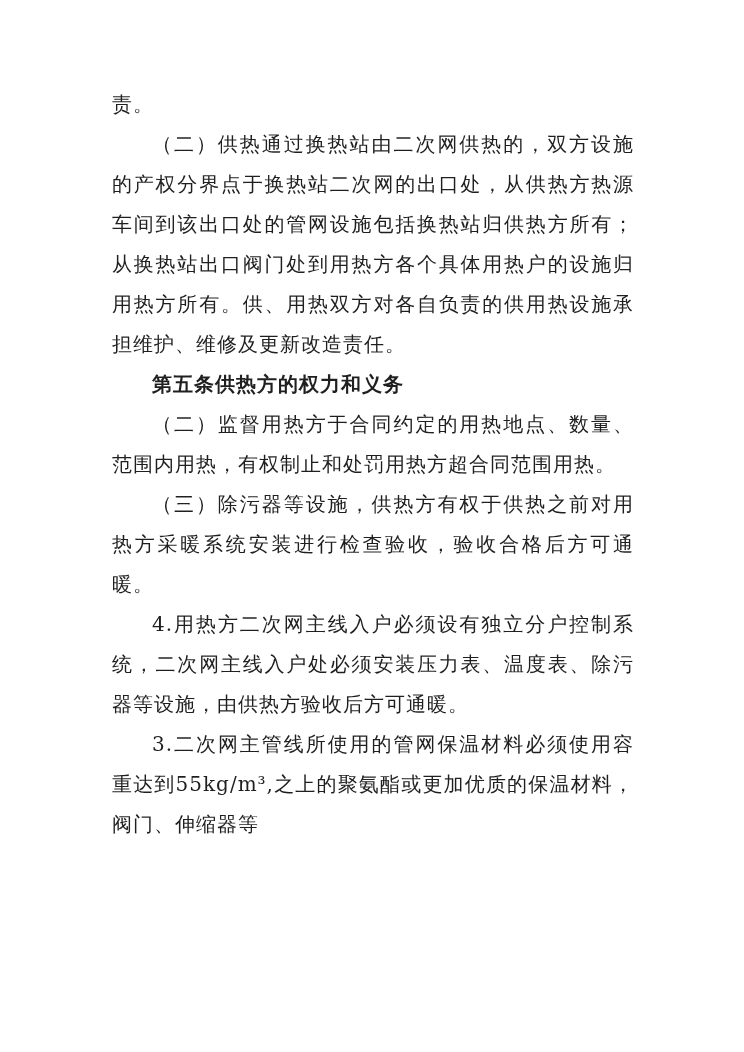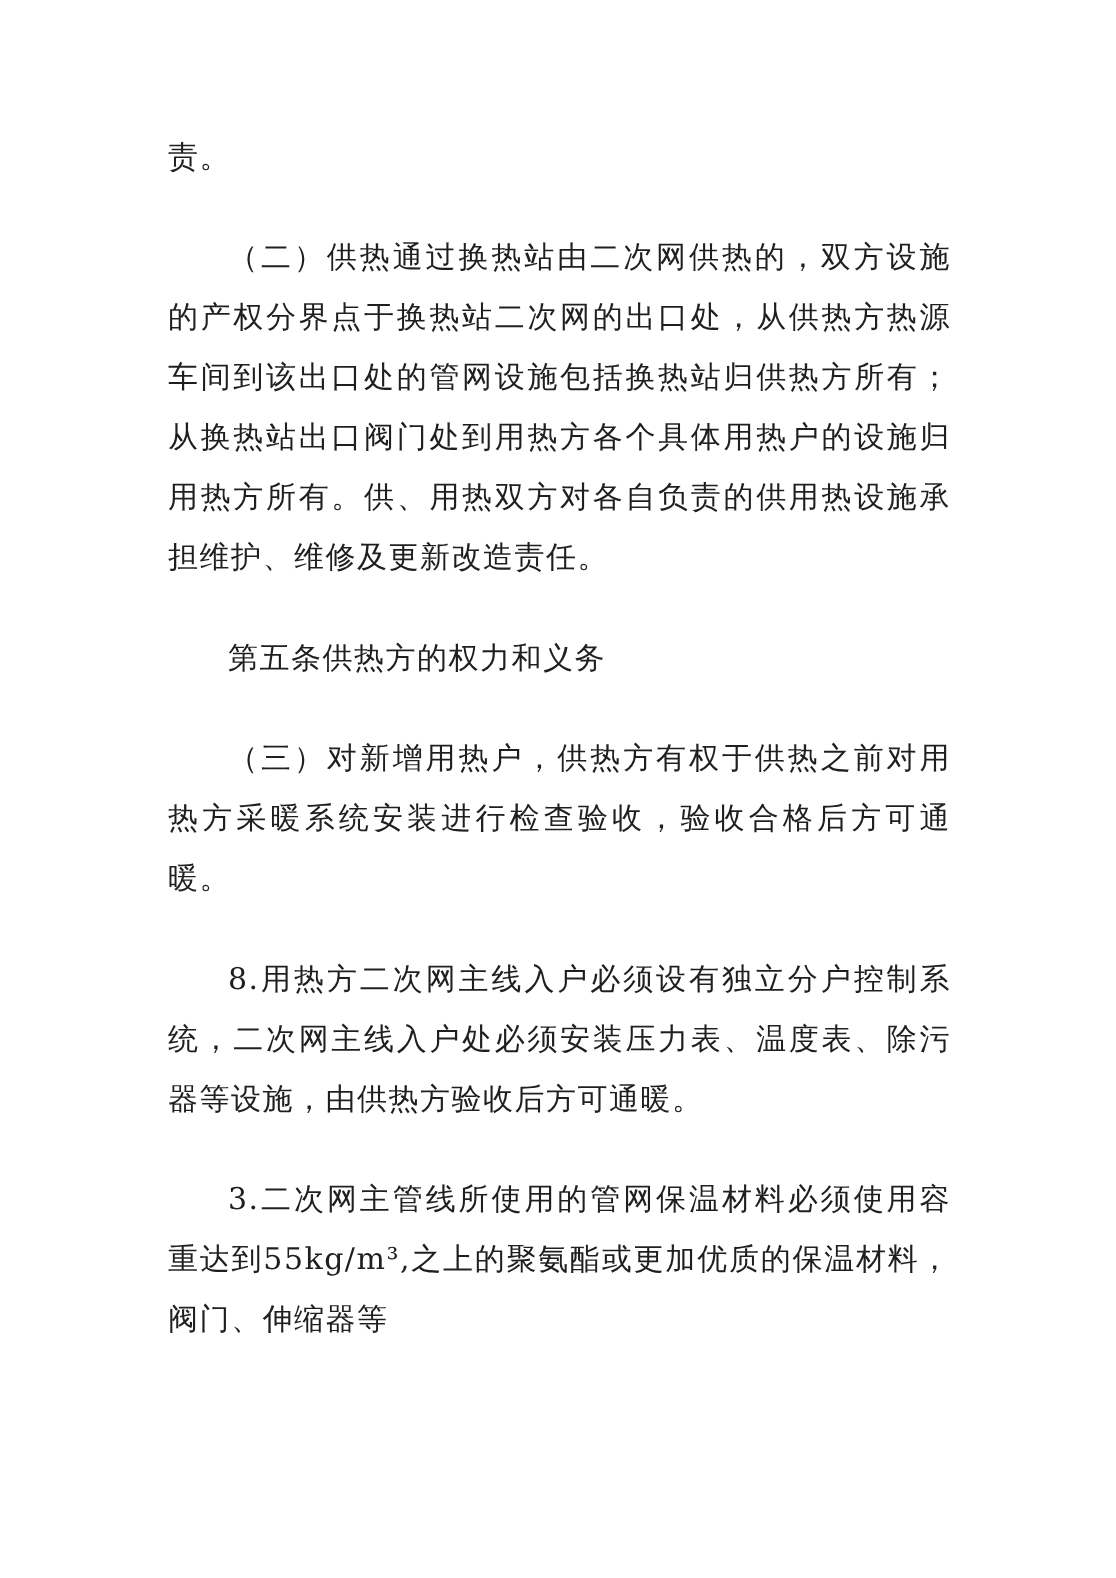--- a/index.html
+++ b/index.html
@@ -25,31 +25,31 @@
     line-height: 40px;
     letter-spacing: 1px;
     text-align: justify;
   }
   .content p {
     margin: 0;
     padding: 0;
   }
   .content p.indent {
     text-indent: 2em;
-    margin-top: 27px;
   }
   .content p.bold {
-    font-weight: normal;
+    font-weight: bold;
   }
 </style>
 </head>
 <body>
 
 <div class="page">
   <div class="content" id="paragraph-list">
       <p class="">责。</p>
       <p class="indent">（二）供热通过换热站由二次网供热的，双方设施的产权分界点于换热站二次网的出口处，从供热方热源车间到该出口处的管网设施包括换热站归供热方所有；从换热站出口阀门处到用热方各个具体用热户的设施归用热方所有。供、用热双方对各自负责的供用热设施承担维护、维修及更新改造责任。</p>
       <p class="indent bold">第五条供热方的权力和义务</p>
-      <p class="indent">（三）对新增用热户，供热方有权于供热之前对用热方采暖系统安装进行检查验收，验收合格后方可通暖。</p>
-      <p class="indent">8.用热方二次网主线入户必须设有独立分户控制系统，二次网主线入户处必须安装压力表、温度表、除污器等设施，由供热方验收后方可通暖。</p>
+      <p class="indent">（二）监督用热方于合同约定的用热地点、数量、范围内用热，有权制止和处罚用热方超合同范围用热。</p>
+      <p class="indent">（三）除污器等设施，供热方有权于供热之前对用热方采暖系统安装进行检查验收，验收合格后方可通暖。</p>
+      <p class="indent">4.用热方二次网主线入户必须设有独立分户控制系统，二次网主线入户处必须安装压力表、温度表、除污器等设施，由供热方验收后方可通暖。</p>
       <p class="indent">3.二次网主管线所使用的管网保温材料必须使用容重达到55kg/m³,之上的聚氨酯或更加优质的保温材料，阀门、伸缩器等</p>
     </div>
 </div>
 
 </body></html>

